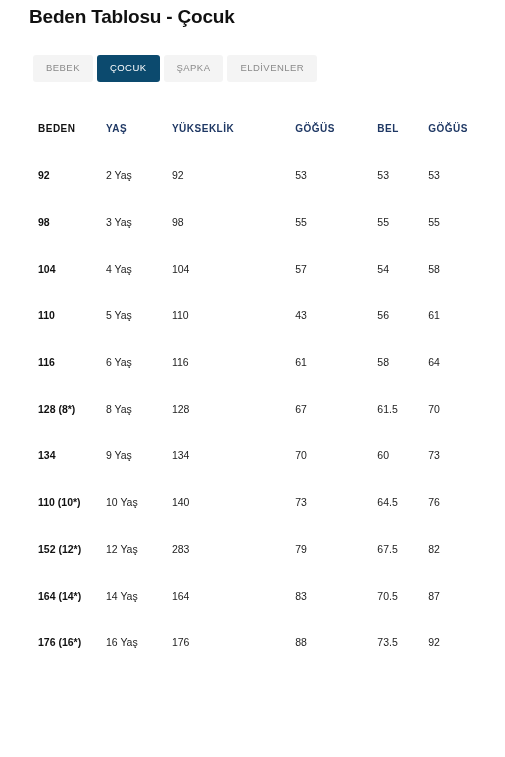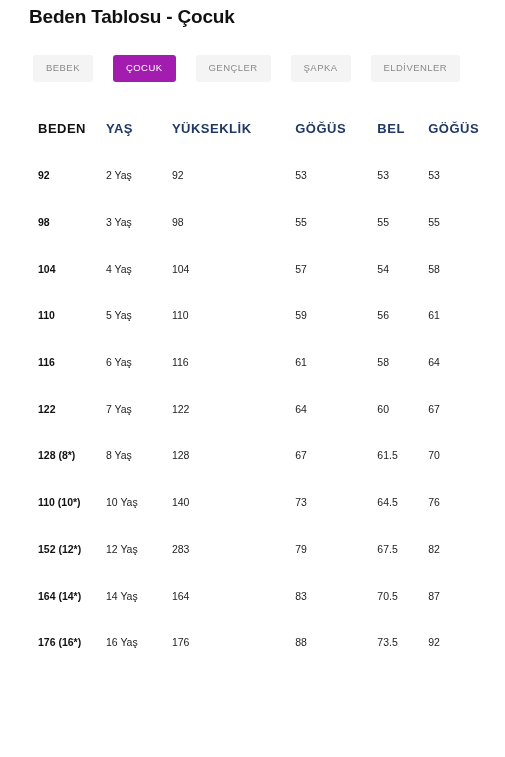--- a/index.html
+++ b/index.html
@@ -38,38 +38,38 @@
     white-space: nowrap;
   }
 
   
   .tabs {
     position: absolute;
     left: 33px;
     top: 55px;
     display: flex;
     align-items: flex-start;
-    gap: 20px;
+    gap: 4px;
   }
   .tab {
     background: #f4f4f4;
     color: #8a8a8a;
     font-size: 9.5px;
     letter-spacing: 0.45px;
     font-weight: 400;
     padding: 8px 13px 9px 13px;
     border: none;
     border-radius: 3px;
     line-height: 10px;
     white-space: nowrap;
     cursor: pointer;
     font-family: "Liberation Sans", sans-serif;
   }
   .tab.active {
-    background: #a21caf;
+    background: #0c4a6e;
     color: #ffffff;
     font-weight: 500;
   }
 
   
   .size-table {
     position: absolute;
     left: 0;
     top: 104px;
     width: 505px;
@@ -78,21 +78,21 @@
   }
   .size-table col.c-beden { width: 98px; }
   .size-table col.c-yas   { width: 61px; }
   .size-table col.c-yuk   { width: 114px; }
   .size-table col.c-gog   { width: 76px; }
   .size-table col.c-bel   { width: 47px; }
   .size-table col.c-kal   { width: 71px; }
 
   .size-table thead th {
     text-align: left;
-    font-size: 13px;
+    font-size: 10px;
     font-weight: bold;
     letter-spacing: 0.5px;
     color: #1f3864;
     padding: 0 0 0 0;
     height: 48px;
     vertical-align: middle;
     white-space: nowrap;
   }
   .size-table thead th.first {
     color: #111111;
@@ -118,21 +118,20 @@
 </head>
 <body>
 
 <div class="page">
 
   <div class="page-title">Beden Tablosu - Çocuk</div>
 
   <div class="tabs">
       <button class="tab">BEBEK</button>
       <button class="tab active">ÇOCUK</button>
-      <button class="tab">GENÇLER</button>
       <button class="tab">ŞAPKA</button>
       <button class="tab">ELDİVENLER</button>
     </div>
 
   <table class="size-table">
     <colgroup>
       <col class="c-beden">
         <col class="c-yas">
         <col class="c-yuk">
       <col class="c-gog">
@@ -171,49 +170,49 @@
           <td>4 Yaş</td>
           <td>104</td>
           <td>57</td>
           <td>54</td>
           <td>58</td>
         </tr>
         <tr>
           <td class="beden">110</td>
           <td>5 Yaş</td>
           <td>110</td>
-          <td>59</td>
+          <td>43</td>
           <td>56</td>
           <td>61</td>
         </tr>
         <tr>
           <td class="beden">116</td>
           <td>6 Yaş</td>
           <td>116</td>
           <td>61</td>
           <td>58</td>
           <td>64</td>
         </tr>
         <tr>
-          <td class="beden">122</td>
-          <td>7 Yaş</td>
-          <td>122</td>
-          <td>64</td>
-          <td>60</td>
-          <td>67</td>
-        </tr>
-        <tr>
           <td class="beden">128 (8*)</td>
           <td>8 Yaş</td>
           <td>128</td>
           <td>67</td>
           <td>61.5</td>
           <td>70</td>
         </tr>
         <tr>
+          <td class="beden">134</td>
+          <td>9 Yaş</td>
+          <td>134</td>
+          <td>70</td>
+          <td>60</td>
+          <td>73</td>
+        </tr>
+        <tr>
           <td class="beden">110 (10*)</td>
           <td>10 Yaş</td>
           <td>140</td>
           <td>73</td>
           <td>64.5</td>
           <td>76</td>
         </tr>
         <tr>
           <td class="beden">152 (12*)</td>
           <td>12 Yaş</td>

